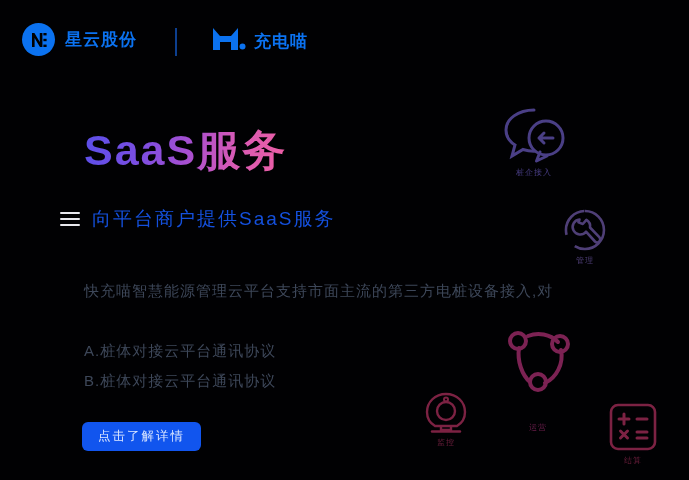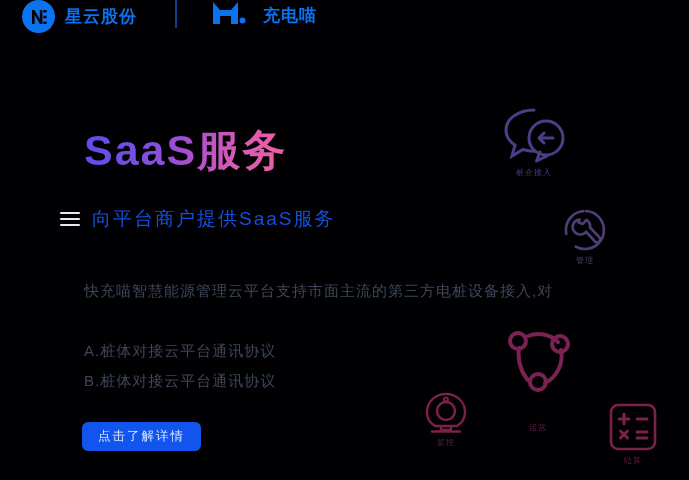--- a/index.html
+++ b/index.html
@@ -22,21 +22,21 @@
     overflow: hidden;
   }
 
   
   .header {
     position: absolute;
     left: 0; top: 0;
     width: 689px;
     height: 56px;
     display: flex;
-    align-items: flex-start;
+    align-items: flex-end;
     padding-left: 22px;
     box-sizing: border-box;
   }
   .brand-a {
     display: flex;
     align-items: center;
     gap: 10px;
   }
   .brand-mark {
     width: 33px;
@@ -57,21 +57,21 @@
   }
   .divider {
     width: 2px;
     height: 28px;
     background: #0d3f8f;
     margin: 0 34px 0 38px;
   }
   .brand-b {
     display: flex;
     align-items: center;
-    gap: 16px;
+    gap: 7px;
   }
   .brand-b-mark { display:block; }
   .brand-b-name {
     color: #0b72f0;
     font-size: 17px;
     font-weight: bold;
     letter-spacing: 1px;
     white-space: nowrap;
   }
 

